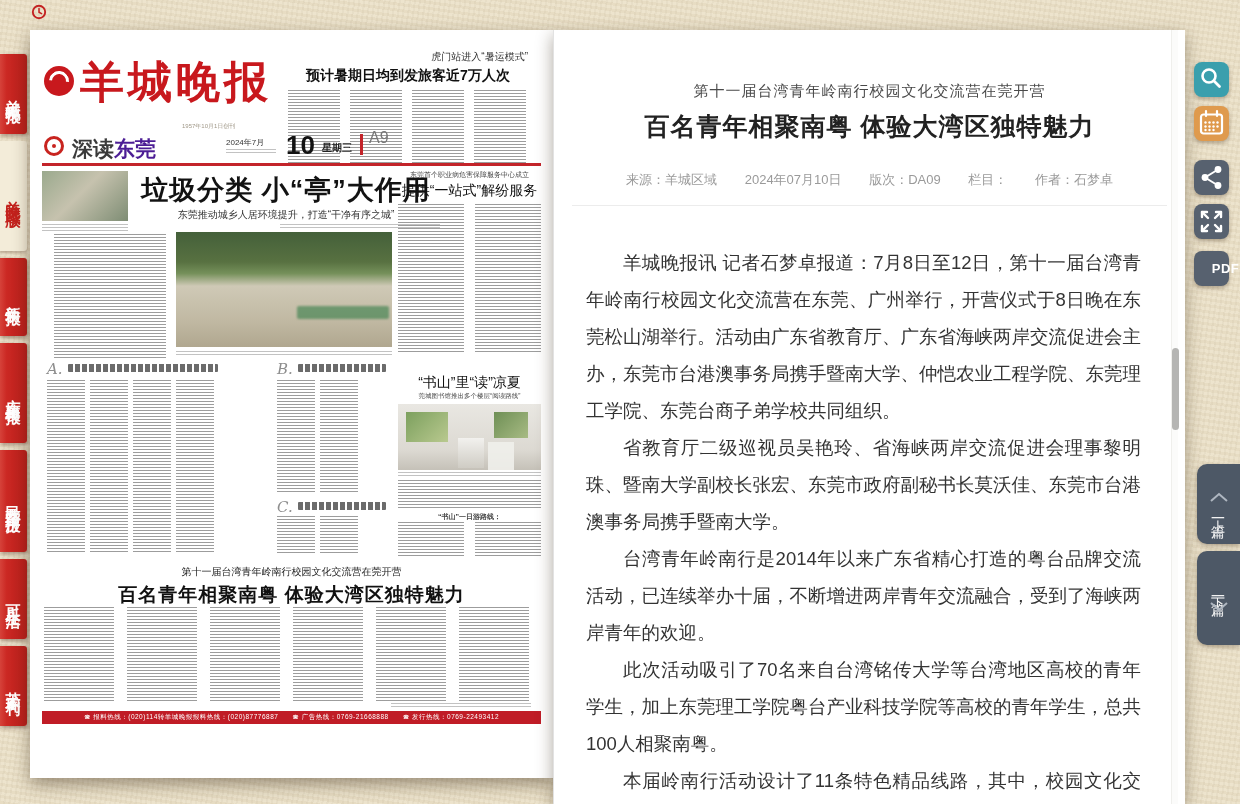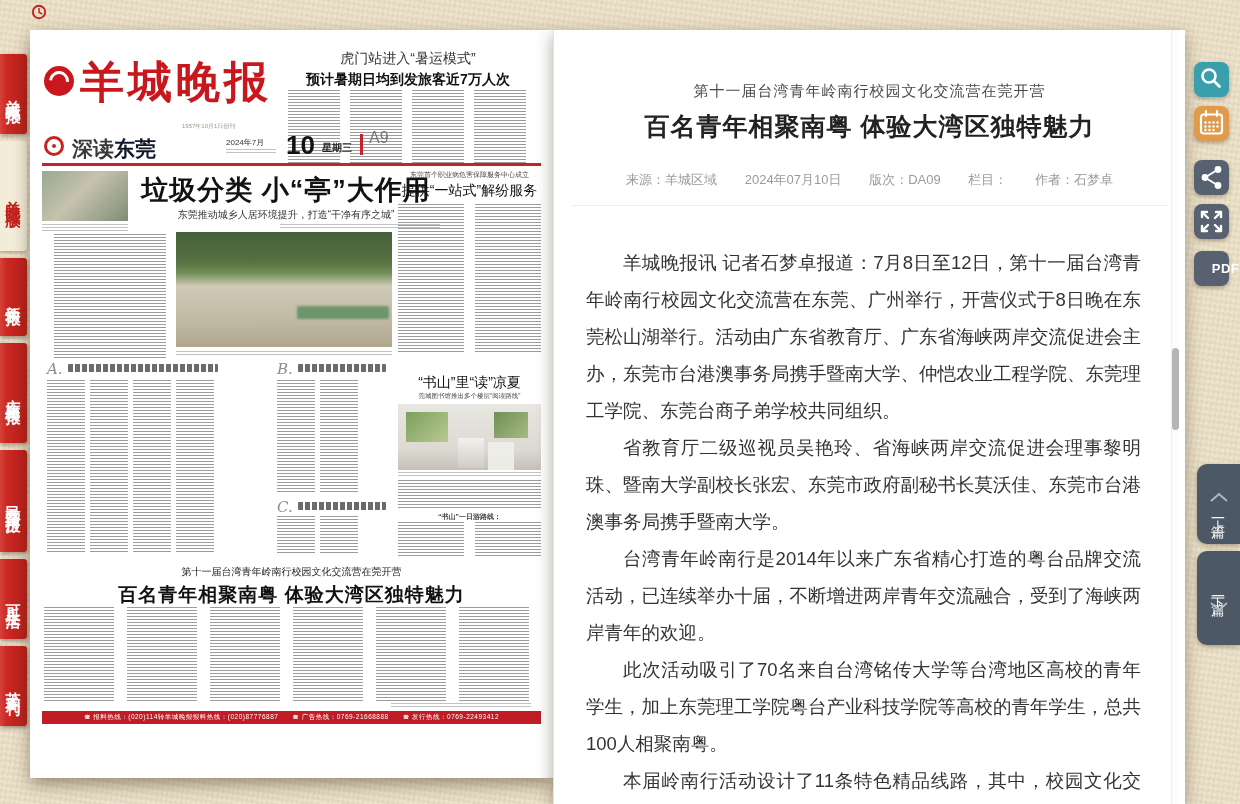--- a/index.html
+++ b/index.html
@@ -45,27 +45,27 @@
   .seclet { font-family:"DejaVu Serif", serif; font-style:italic; font-size:15px; color:#8e8e8e; }
 
   .np-masthead-logo { width:30px; height:30px; border-radius:50%; background:#c8181d; }
   .np-masthead-logo::after { content:""; position:absolute; left:5px; top:5px; width:14px; height:14px;
     border-radius:50%; border:3px solid #fff; border-left-color:transparent; border-bottom-color:transparent;
     transform:rotate(-40deg); }
   .np-masthead { font-family:"DejaVu Serif", serif; font-weight:bold; font-size:44px; color:#c8181d;
     letter-spacing:4px; line-height:1; white-space:nowrap; }
   .np-note { font-size:6px; color:#a09888; }
 
-  .np-kicker-s { font-size:14px; color:#333; text-align:center; }
+  .np-kicker-s { font-size:10px; color:#333; text-align:right; }
   .np-hl-s { font-size:14px; font-weight:bold; color:#111; text-align:center; white-space:nowrap; }
 
   .ring { width:20px; height:20px; border:3px solid #c8241f; border-radius:50%; }
   .ring::after { content:""; position:absolute; left:5px; top:5px; width:4px; height:4px; background:#c8241f; border-radius:50%; }
   .sec-name { font-size:21px; font-weight:bold; white-space:nowrap; }
-  .sec-name .dark { color:#3a3a3a; } .sec-name .red { color:#0f172a; }
+  .sec-name .dark { color:#3a3a3a; } .sec-name .red { color:#4c1d95; }
 
   .np-rule { height:3px; background:#c3242a; }
 
   .np-hl-main { font-size:27px; font-weight:bold; color:#121212; text-align:center; white-space:nowrap; letter-spacing:1px; }
   .np-sub-main { font-size:10px; color:#333; text-align:center; white-space:nowrap; }
 
   .photo-a { background:linear-gradient(135deg,#9aa98d 0%,#c6c2ae 45%,#7e8d74 100%); }
   .photo-main { background:linear-gradient(180deg,#44603a 0%,#587141 26%,#75905a 36%,#cfc9b6 47%,#c0b8a2 78%,#b0a78f 100%); overflow:hidden; }
   .photo-main::after { content:""; position:absolute; left:56%; top:64%; width:92px; height:13px;
     background:rgba(38,118,62,.55); filter:blur(1px); border-radius:2px; }

